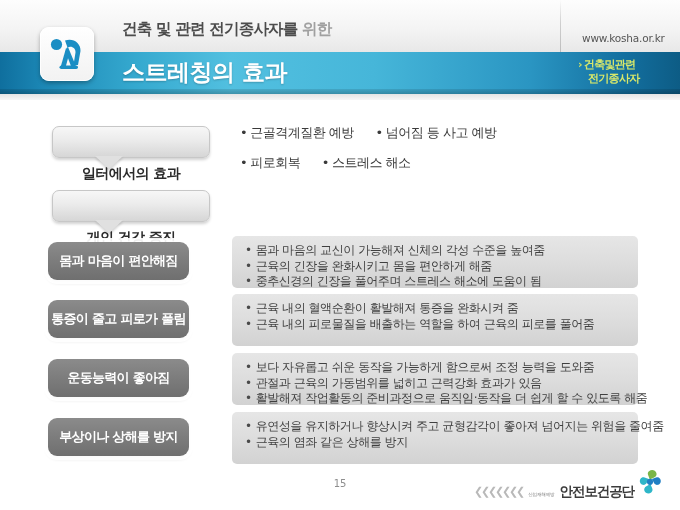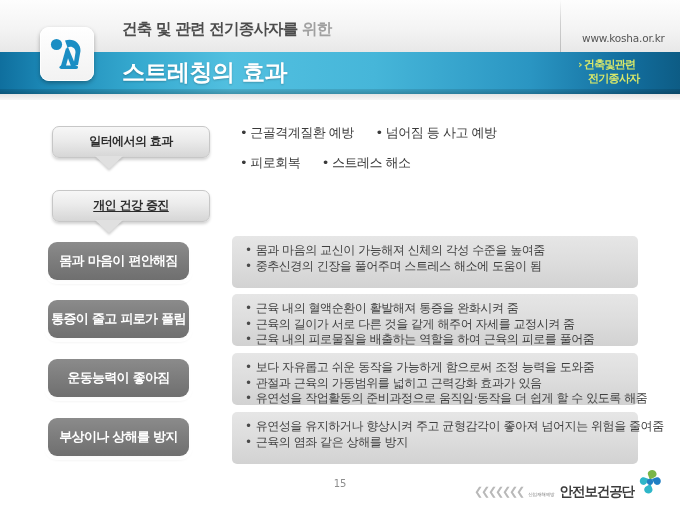--- a/index.html
+++ b/index.html
@@ -124,21 +124,22 @@
     border: 1px solid #c7c7c7;
     border-radius: 7px;
     box-shadow: 0 2px 3px rgba(0,0,0,0.18);
     text-align: center;
     color: #2b2b2b;
     font-weight: bold;
     letter-spacing: -0.6px;
   }
   .callout .txt {
     display: block;
-    font-size: 12px;
+    font-size: 14px;
+    margin-top: 32px;
   }
   
   .callout .tail {
     position: absolute;
     left: 42px;
     top: 100%;
     margin-top: -1px;
     width: 0; height: 0;
     border-left: 14px solid transparent;
     border-right: 14px solid transparent;
@@ -319,39 +320,39 @@
   <div class="bline">
     <span class="bi"><span class="dot">•</span><span>피로회복</span></span>
     <span class="bi"><span class="dot">•</span><span>스트레스 해소</span></span>
   </div>
 </div>
 
 <div class="effect-row" id="effect-row-0">
   <div class="row-label">몸과 마음이 편안해짐</div>
   <div class="row-panel">
     <div class="pline"><span class="pdot">•</span><span>몸과 마음의 교신이 가능해져 신체의 각성 수준을 높여줌</span></div>
+    <div class="pline"><span class="pdot">•</span><span>근육의 긴장을 완화시키고 몸을 편안하게 해줌</span></div>
     <div class="pline"><span class="pdot">•</span><span>중추신경의 긴장을 풀어주며 스트레스 해소에 도움이 됨</span></div>
   </div>
 </div>
 
 <div class="effect-row" id="effect-row-1">
   <div class="row-label">통증이 줄고 피로가 풀림</div>
   <div class="row-panel">
     <div class="pline"><span class="pdot">•</span><span>근육 내의 혈액순환이 활발해져 통증을 완화시켜 줌</span></div>
-    <div class="pline"><span class="pdot">•</span><span>근육의 길이가 서로 다른 것을 같게 해주어 자세를 교정시켜 줌</span></div>
     <div class="pline"><span class="pdot">•</span><span>근육 내의 피로물질을 배출하는 역할을 하여 근육의 피로를 풀어줌</span></div>
   </div>
 </div>
 
 <div class="effect-row" id="effect-row-2">
   <div class="row-label">운동능력이 좋아짐</div>
   <div class="row-panel">
     <div class="pline"><span class="pdot">•</span><span>보다 자유롭고 쉬운 동작을 가능하게 함으로써 조정 능력을 도와줌</span></div>
     <div class="pline"><span class="pdot">•</span><span>관절과 근육의 가동범위를 넓히고 근력강화 효과가 있음</span></div>
-    <div class="pline"><span class="pdot">•</span><span>유연성을 작업활동의 준비과정으로 움직임·동작을 더 쉽게 할 수 있도록 해줌</span></div>
+    <div class="pline"><span class="pdot">•</span><span>활발해져 작업활동의 준비과정으로 움직임·동작을 더 쉽게 할 수 있도록 해줌</span></div>
   </div>
 </div>
 
 <div class="effect-row" id="effect-row-3">
   <div class="row-label">부상이나 상해를 방지</div>
   <div class="row-panel">
     <div class="pline"><span class="pdot">•</span><span>유연성을 유지하거나 향상시켜 주고 균형감각이 좋아져 넘어지는 위험을 줄여줌</span></div>
     <div class="pline"><span class="pdot">•</span><span>근육의 염좌 같은 상해를 방지</span></div>
   </div>
 </div>

